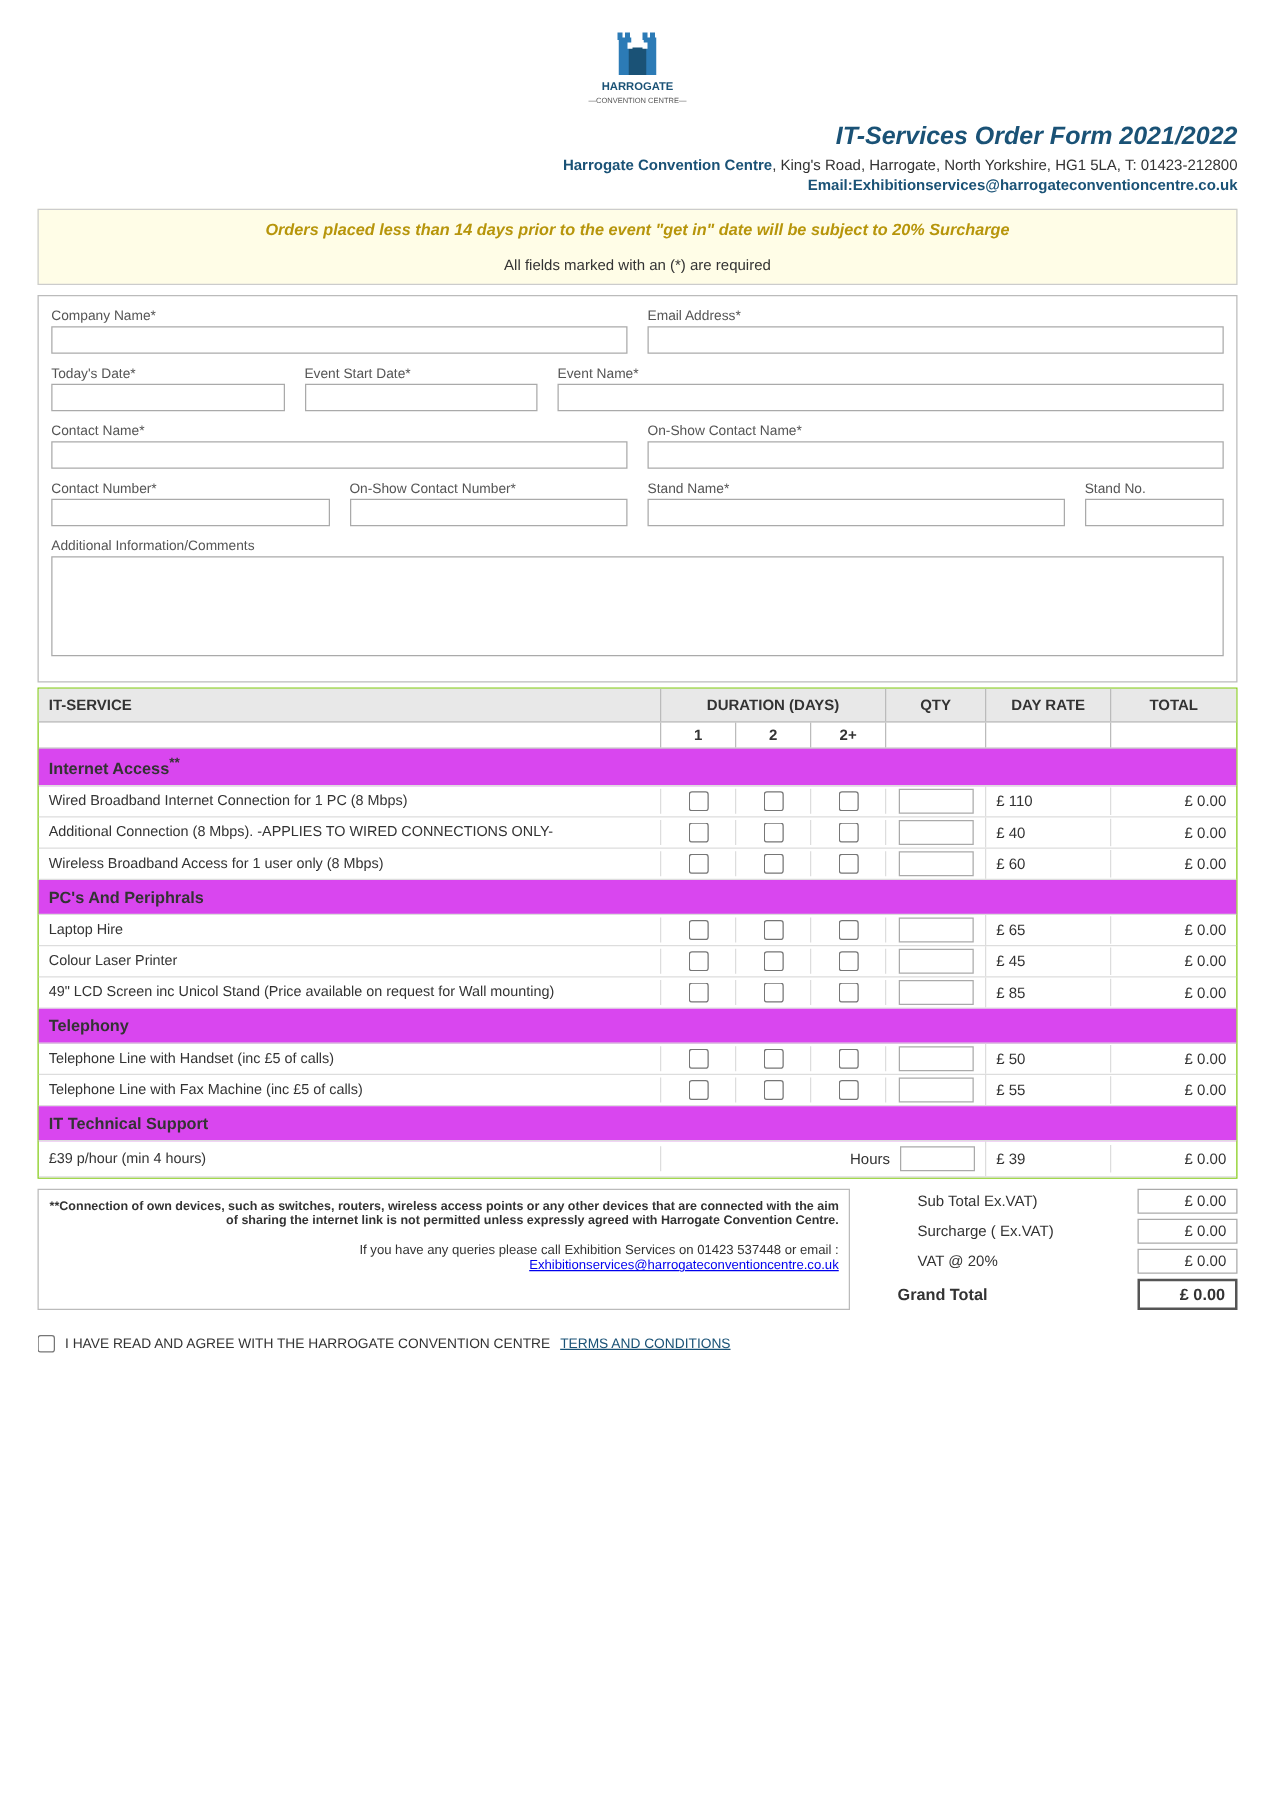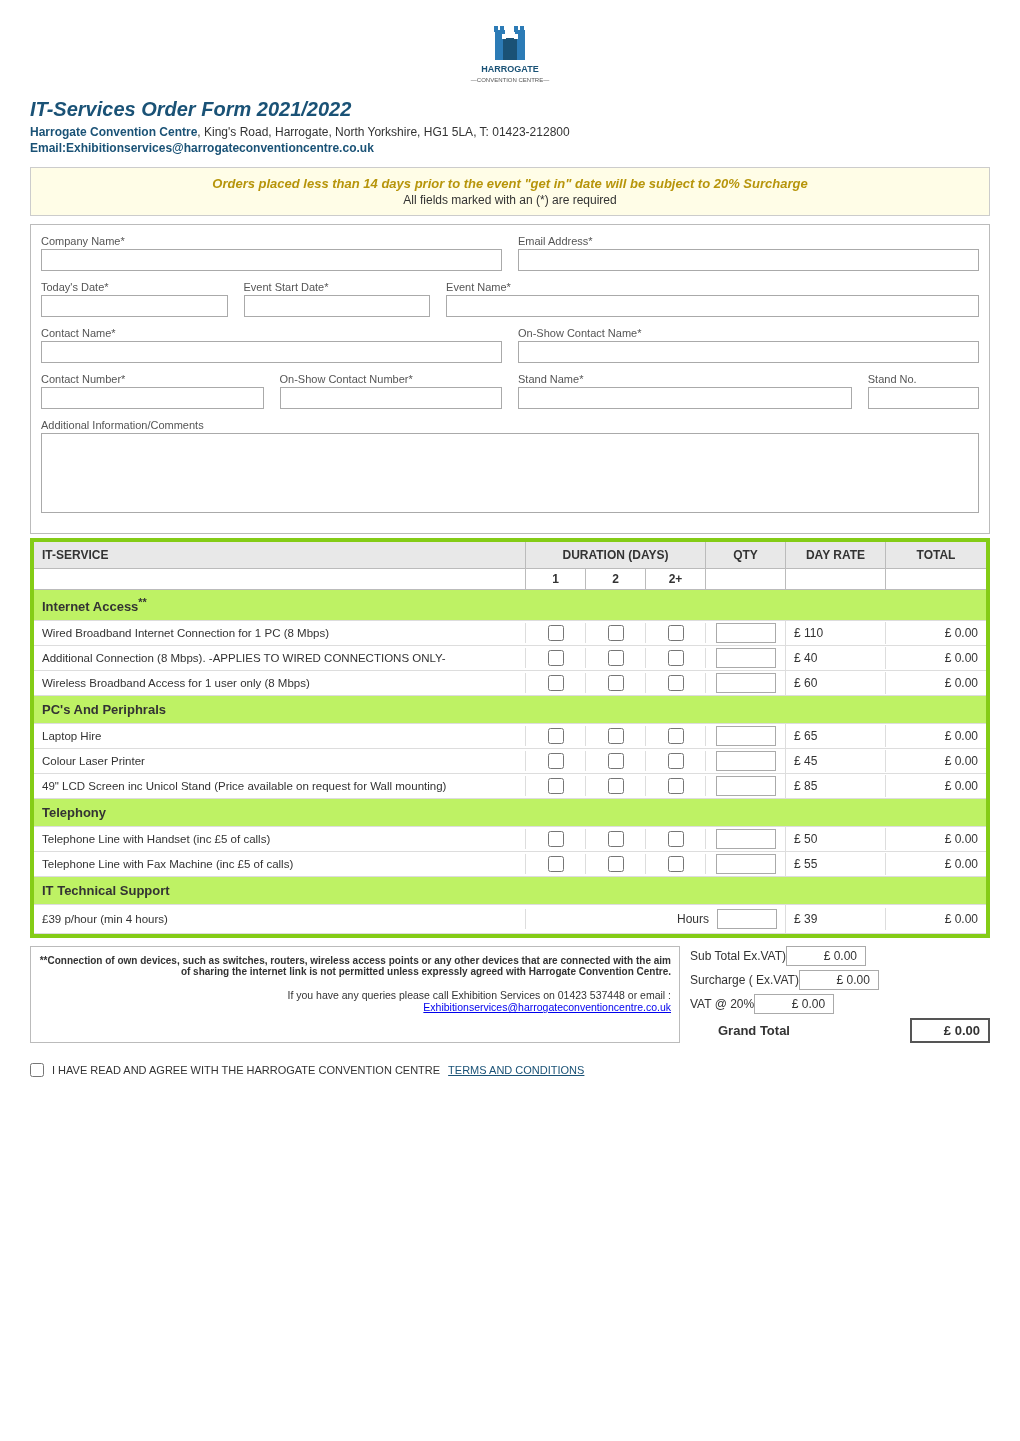--- a/index.html
+++ b/index.html
@@ -6,21 +6,21 @@
     body {
       font-family: Arial, sans-serif;
       font-size: 12px;
       background: #fff;
       color: #333;
       width: 1020px;
       min-height: 1441px;
       padding: 20px 30px;
     }
     .header {
-      text-align: left;
+      text-align: right;
     }
     .logo-container {
       display: flex;
       justify-content: center;
       margin-bottom: 8px;
     }
     .logo-svg {
       width: 90px;
       height: 70px;
     }
@@ -51,21 +51,21 @@
       text-align: center;
     }
     .surcharge-banner .main-text {
       font-weight: bold;
       font-style: italic;
       font-size: 13px;
       color: #b7950b;
     }
     .surcharge-banner .sub-text {
       font-size: 12px;
-      margin-top: 2px;
+      margin-top: 14px;
     }
     .form-section {
       border: 1px solid #bbb;
       padding: 10px;
       margin-bottom: 4px;
     }
     .field-row {
       display: flex;
       gap: 16px;
       margin-bottom: 10px;
@@ -89,21 +89,21 @@
     }
     .field-input-tall {
       border: 1px solid #aaa;
       height: 80px;
       width: 100%;
       padding: 4px;
       font-size: 12px;
       resize: none;
     }
     .table-section {
-      border: 4px solid #84cc16;
+      border: 1px solid #84cc16;
       margin-bottom: 4px;
     }
     .table-header {
       display: grid;
       grid-template-columns: 1fr 180px 80px 100px 100px;
       background: #e8e8e8;
       border-bottom: 1px solid #bbb;
     }
     .th {
       padding: 6px 8px;
@@ -164,21 +164,21 @@
     .total-cell {
       padding: 4px 8px;
       text-align: right;
       font-size: 12px;
     }
     .section-title-row-outer {
       padding: 6px 8px;
       font-weight: bold;
       font-size: 13px;
       border-bottom: 1px solid #ddd;
-      background: #bef264;
+      background: #d946ef;
     }
     .footer-section {
       display: flex;
       gap: 10px;
       margin-top: 8px;
     }
     .footer-note {
       flex: 1;
       font-size: 10.5px;
       color: #333;
@@ -189,22 +189,24 @@
     .footer-note .warning-text {
       font-weight: bold;
       font-size: 10px;
     }
     .footer-totals {
       width: 300px;
       font-size: 12px;
     }
     .total-row {
       display: flex;
+      justify-content: space-between;
       margin-bottom: 4px;
       align-items: center;
+      margin-left: 44px;
     }
     .total-label {
       font-size: 12px;
     }
     .total-value {
       border: 1px solid #aaa;
       padding: 2px 8px;
       min-width: 80px;
       text-align: right;
       font-size: 12px;

